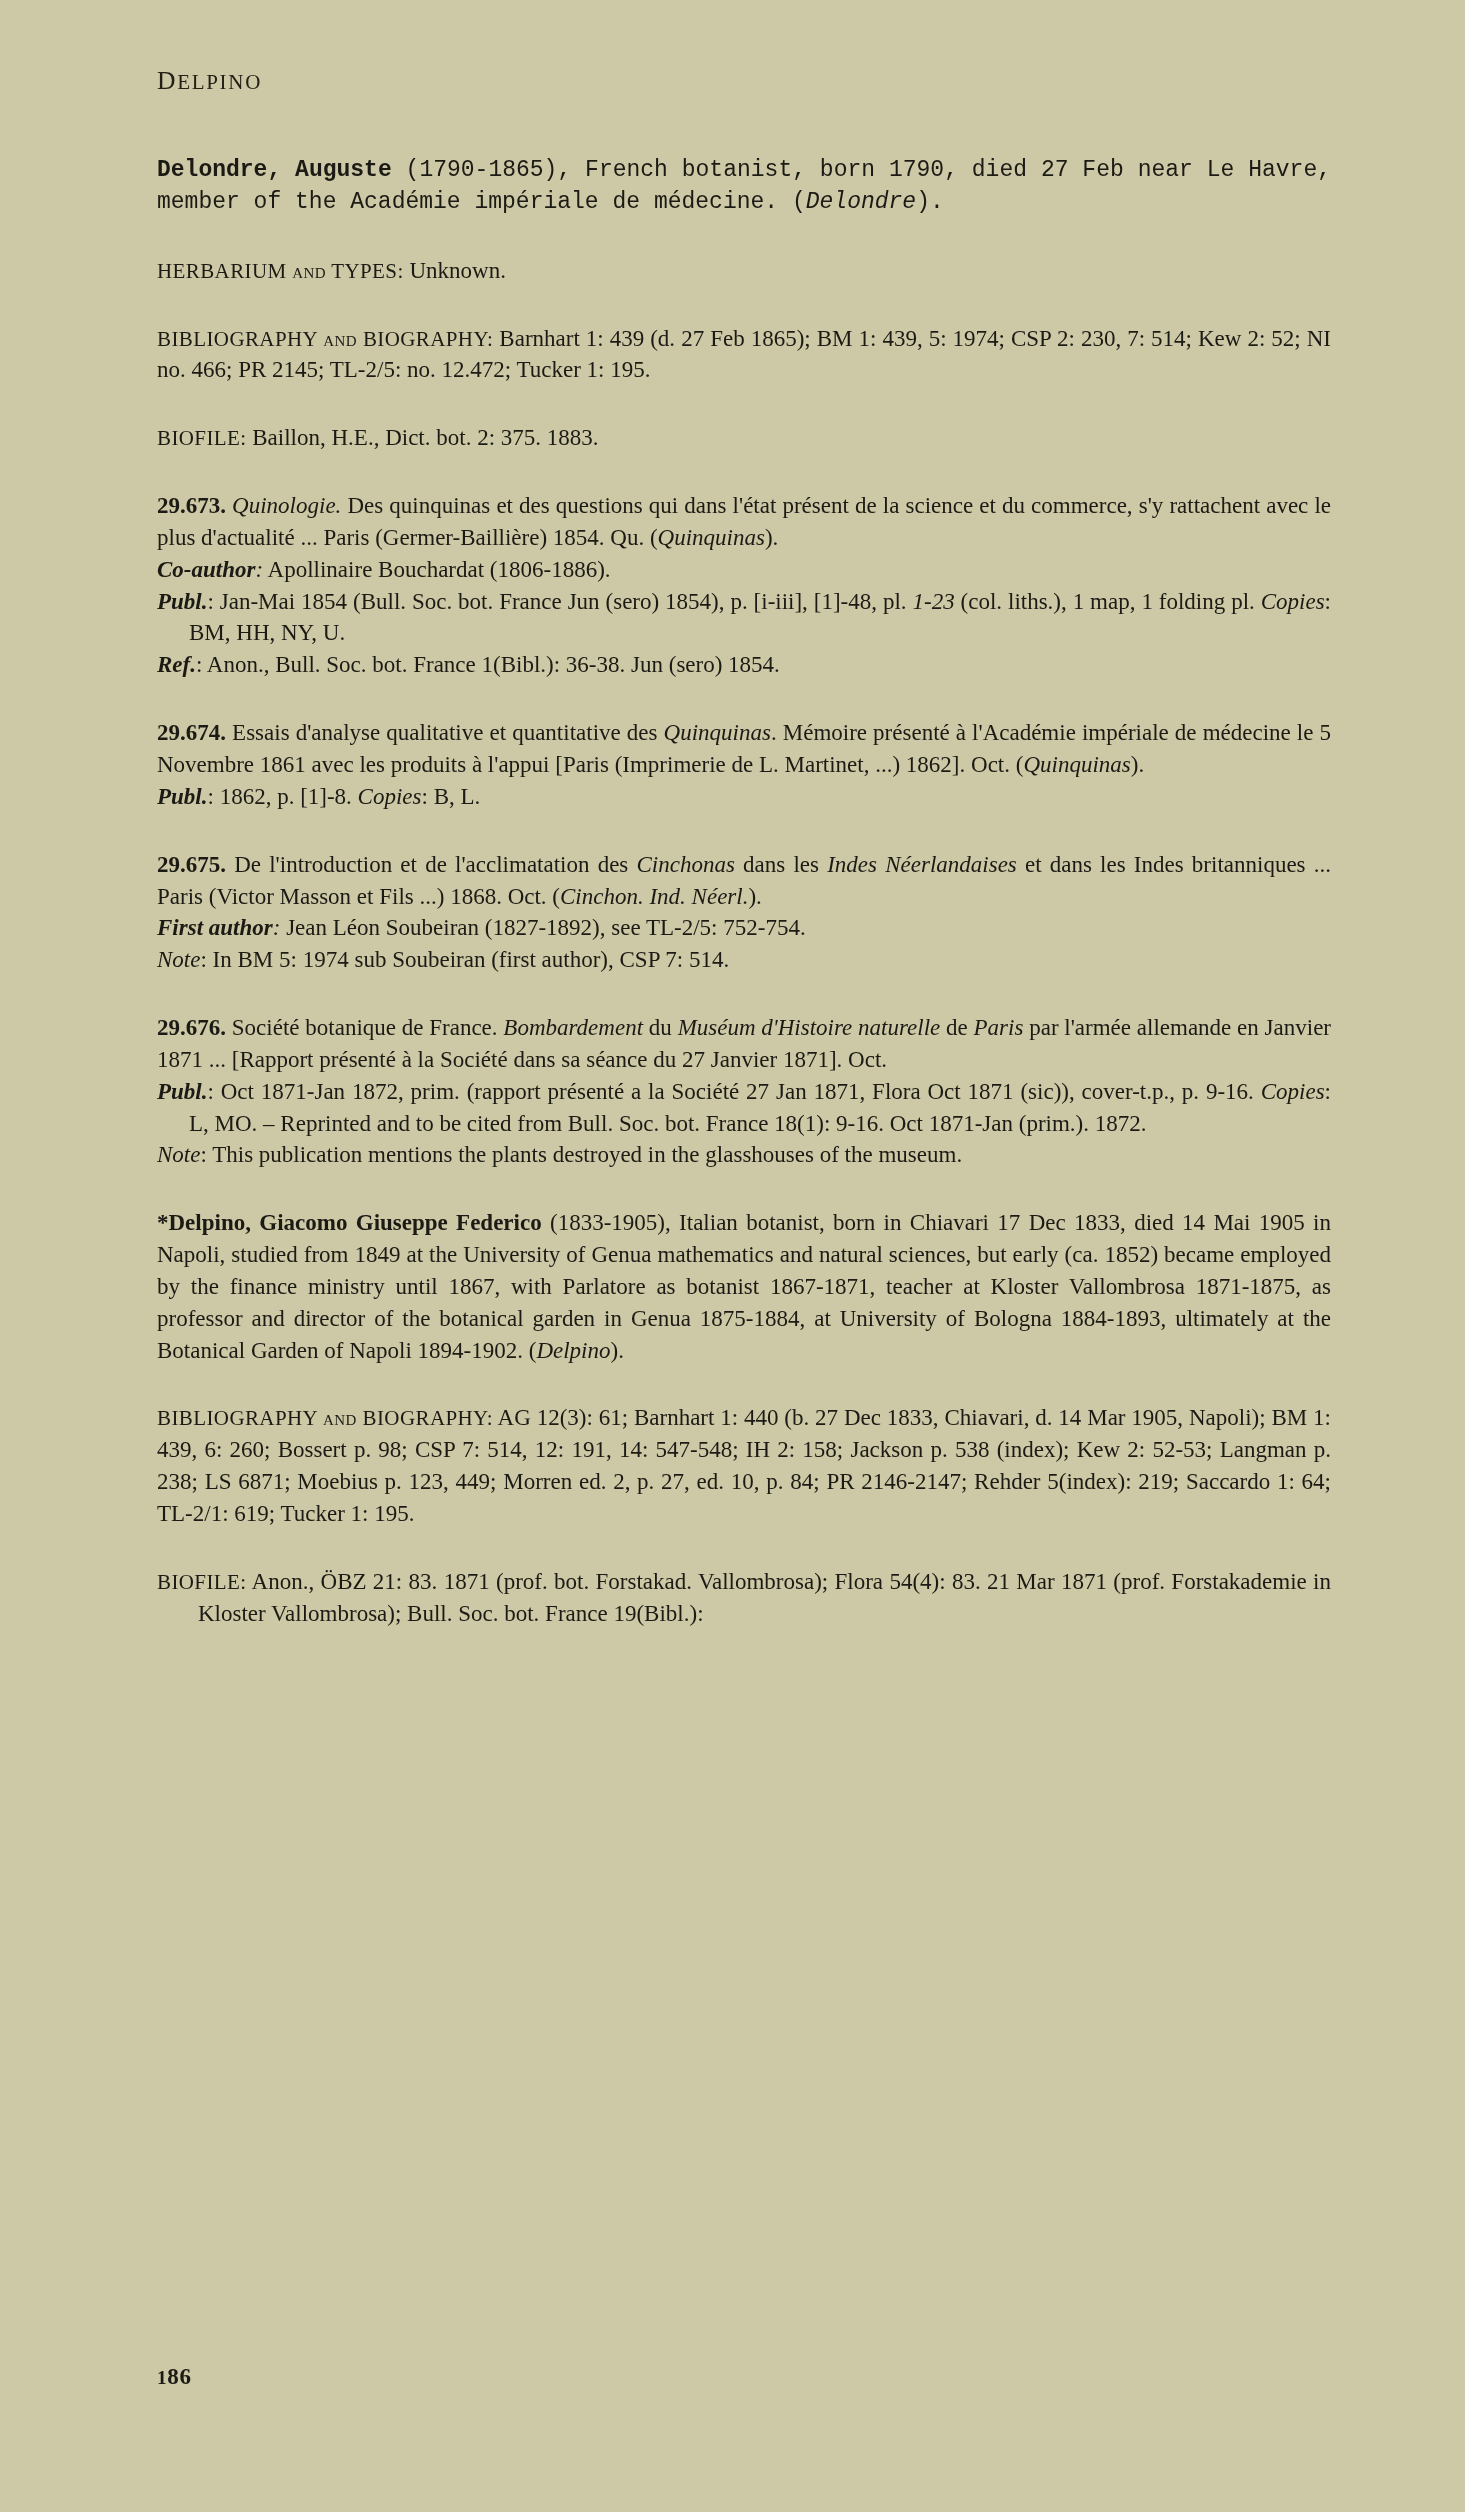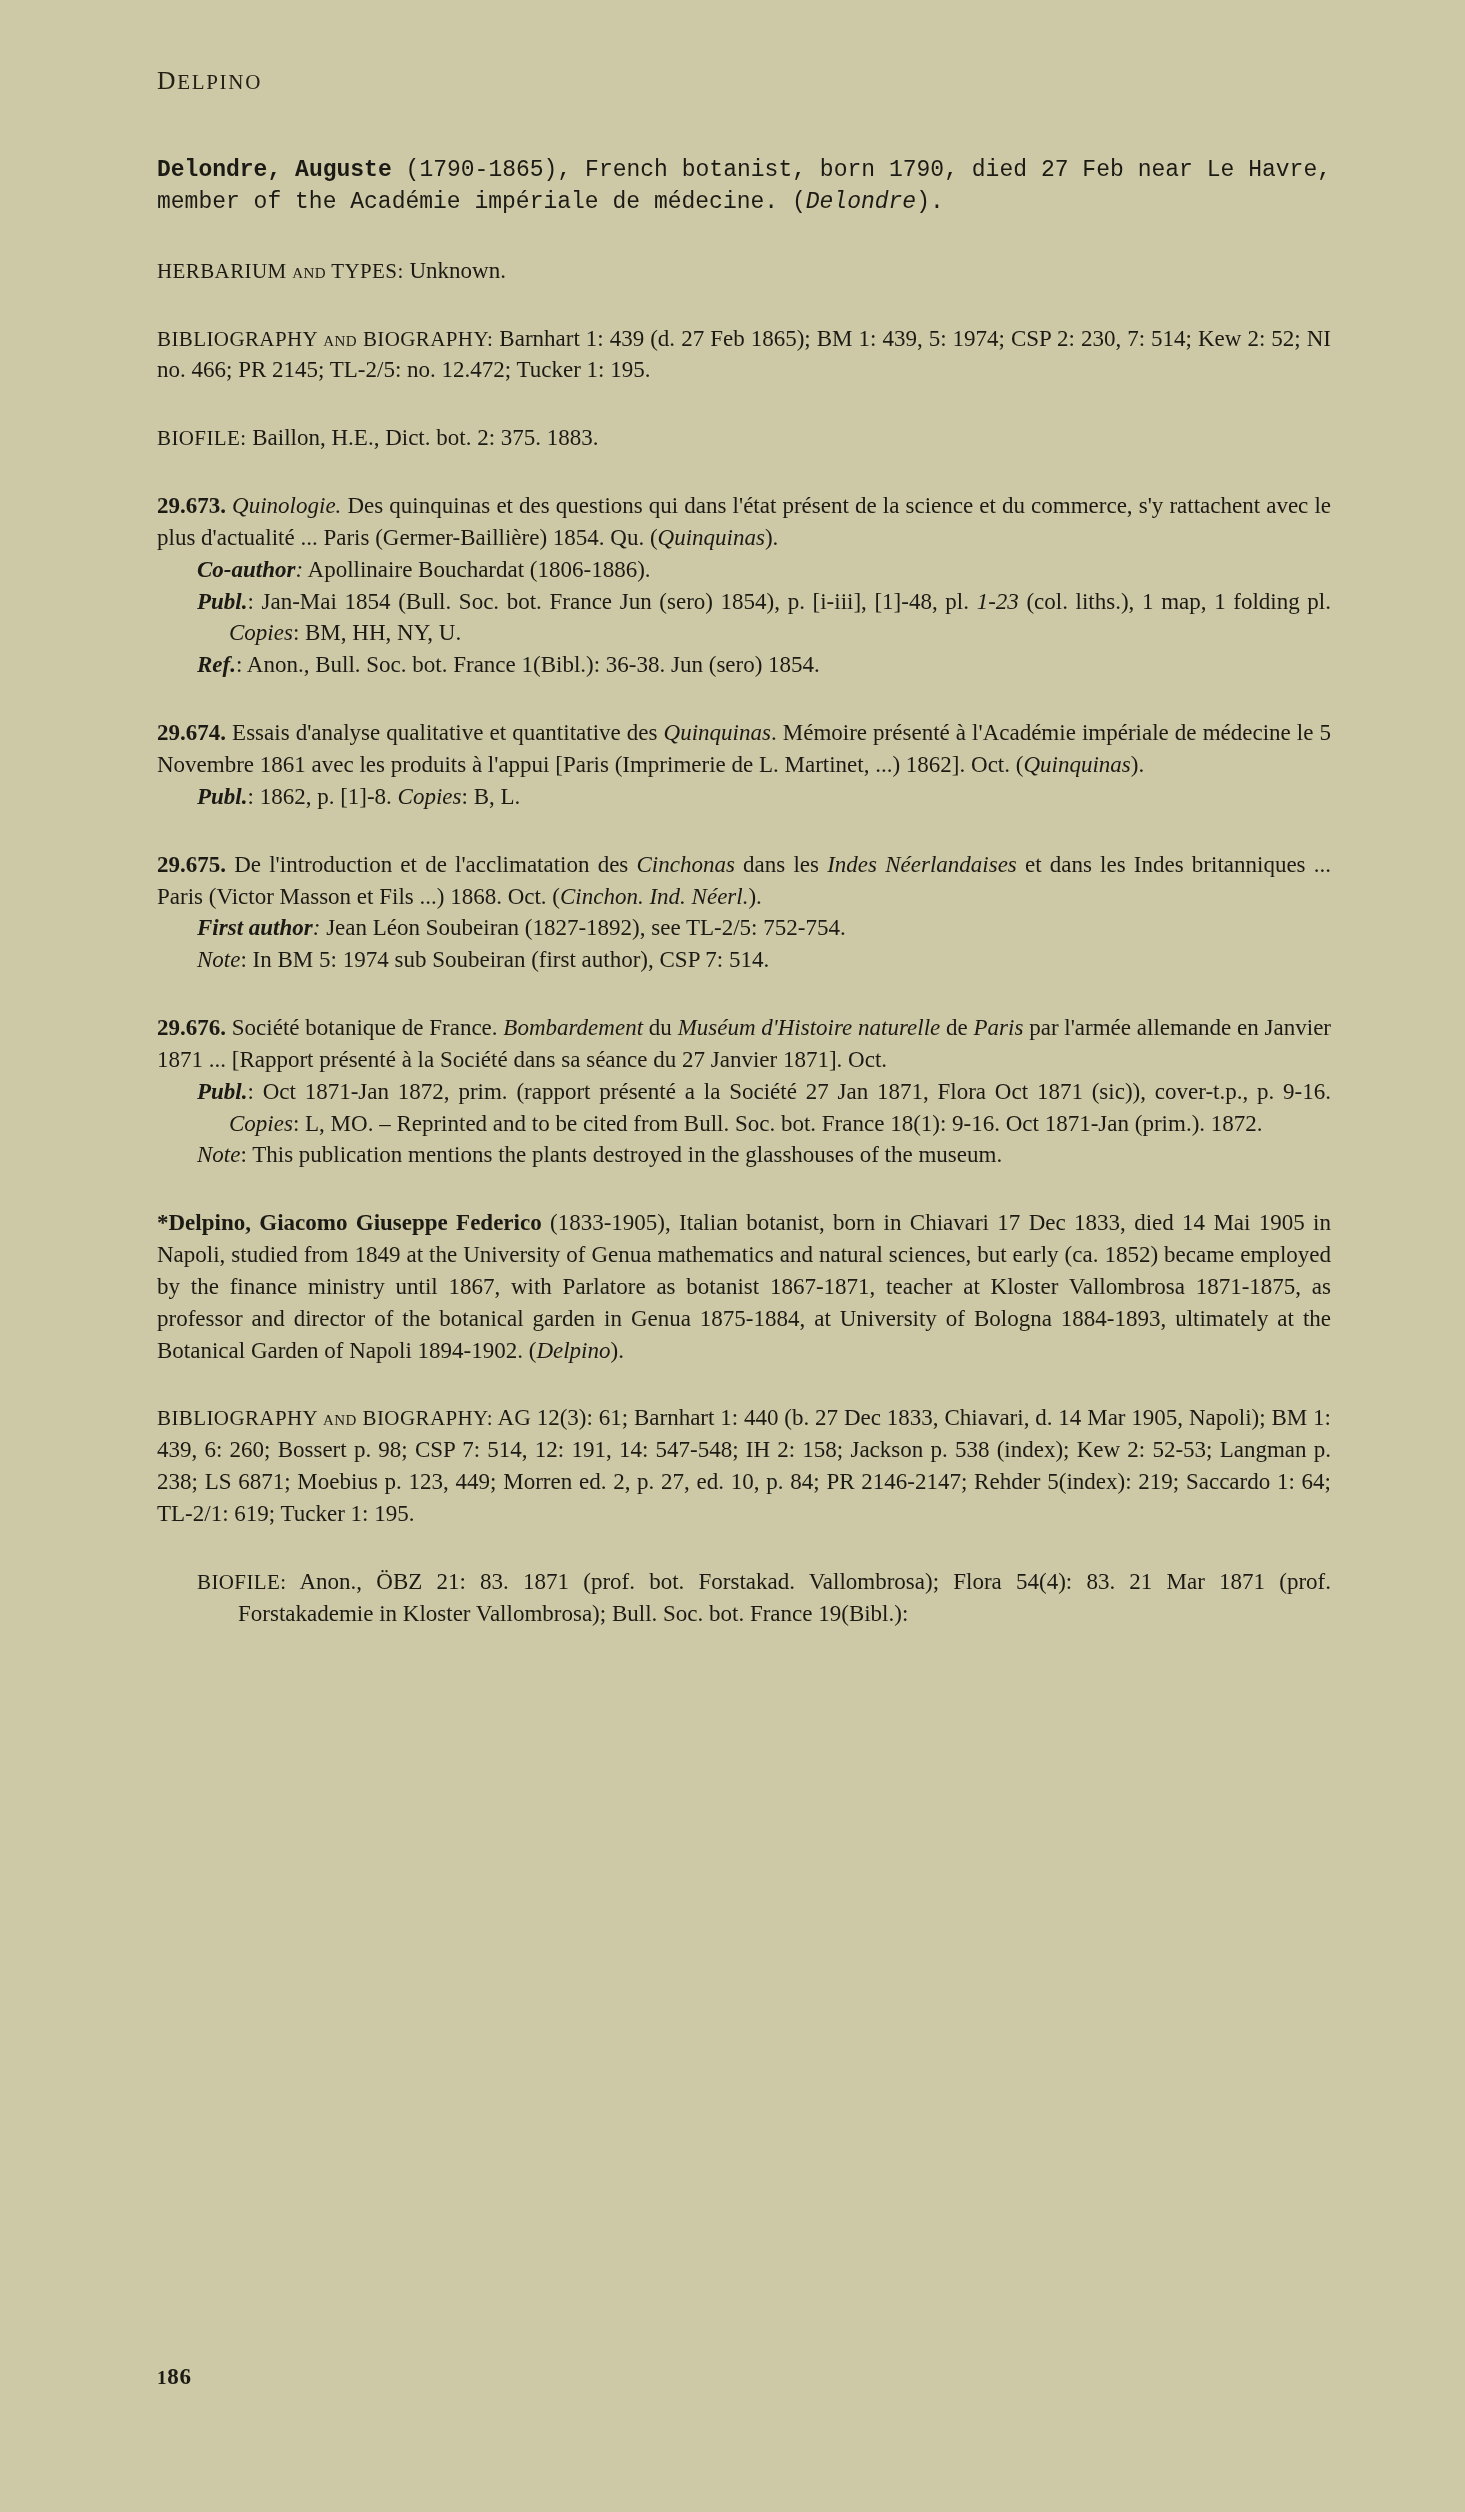--- a/index.html
+++ b/index.html
@@ -48,21 +48,20 @@
   .sect {
     margin-bottom: 36px;
     margin-top: 8px;
   }
   .num-entry {
     margin-bottom: 36px;
   }
   .sub {
     display: block;
     text-align: justify;
-    margin-left: 40px;
   }
   .sub.hang {
     padding-left: 32px;
     text-indent: -32px;
   }
   .sub.hang2 {
     padding-left: 41px;
     text-indent: -41px;
   }
   b { font-weight: bold; }

